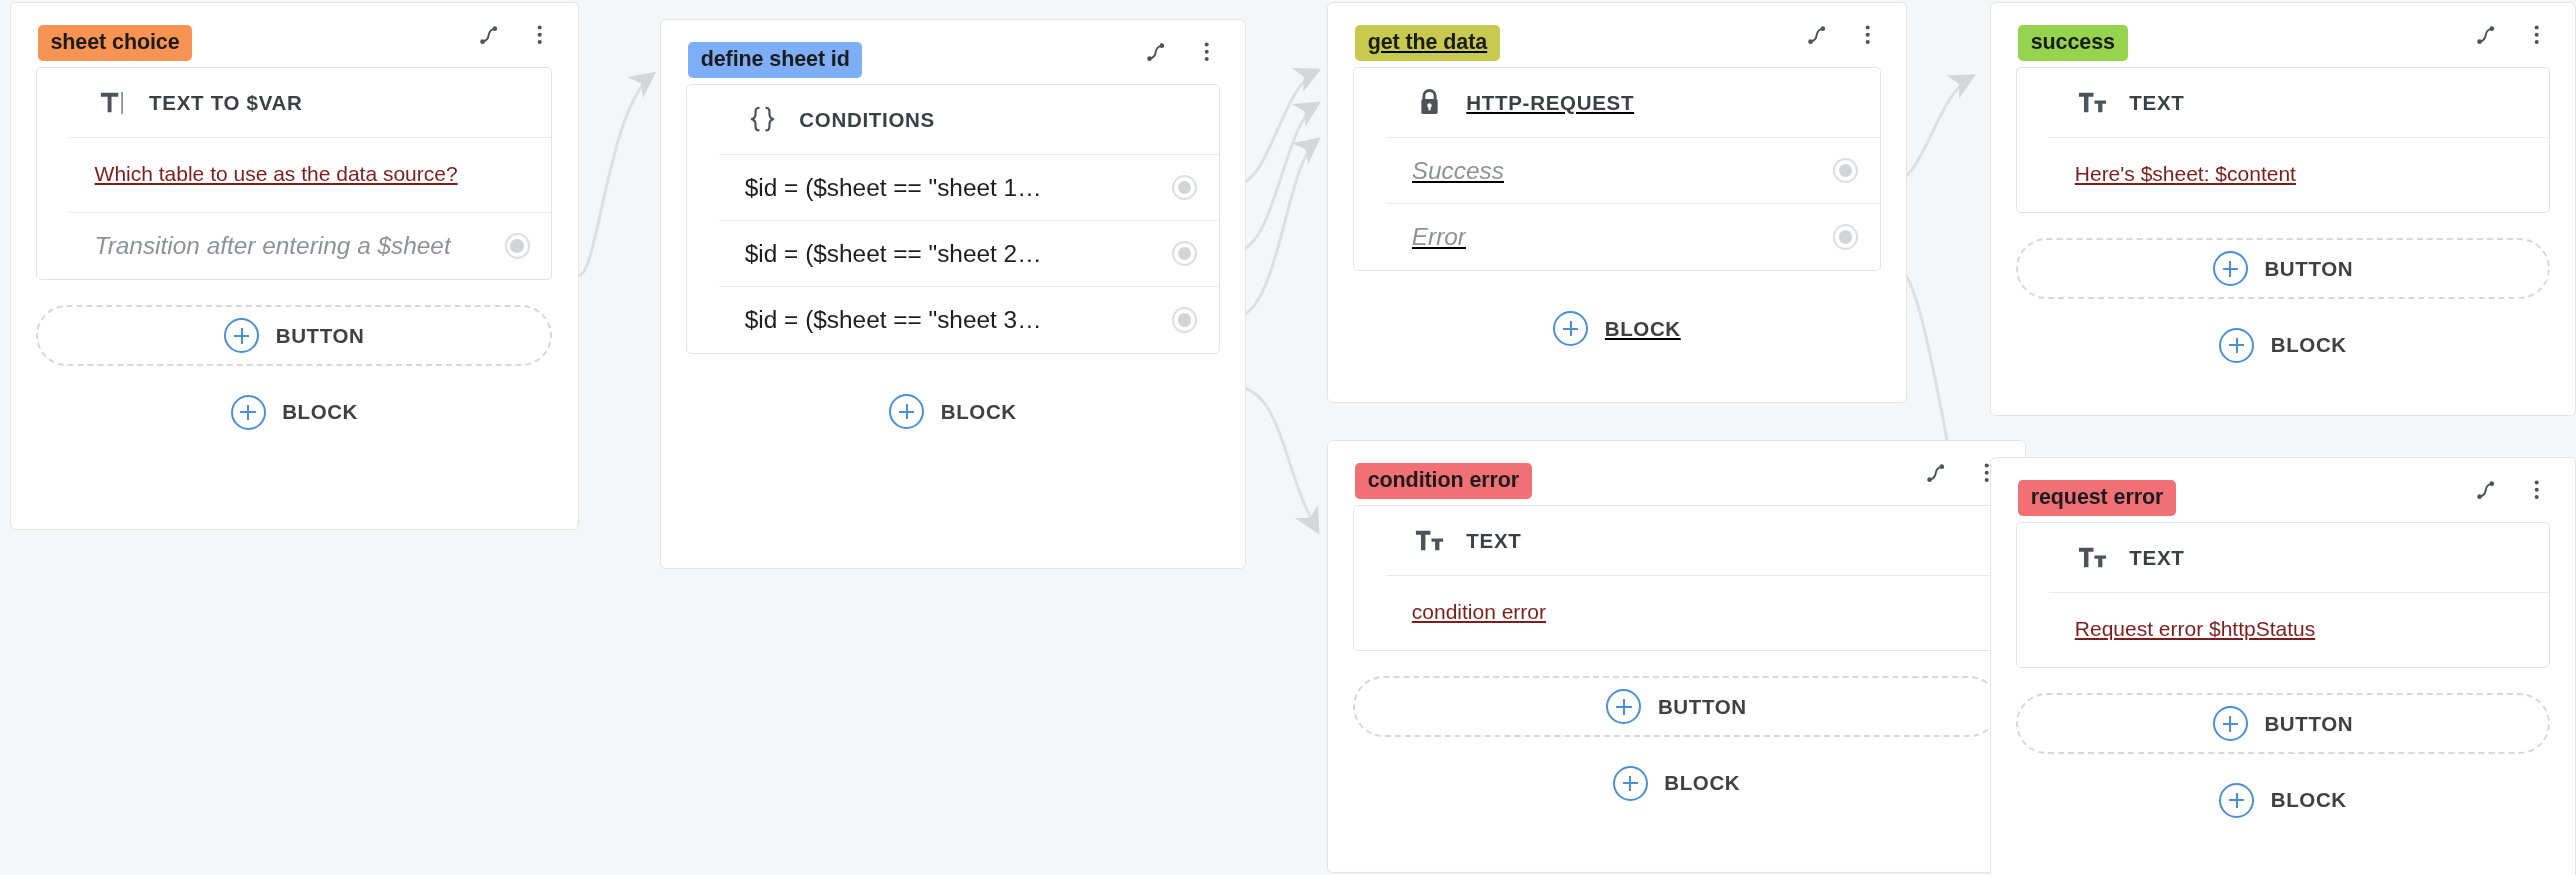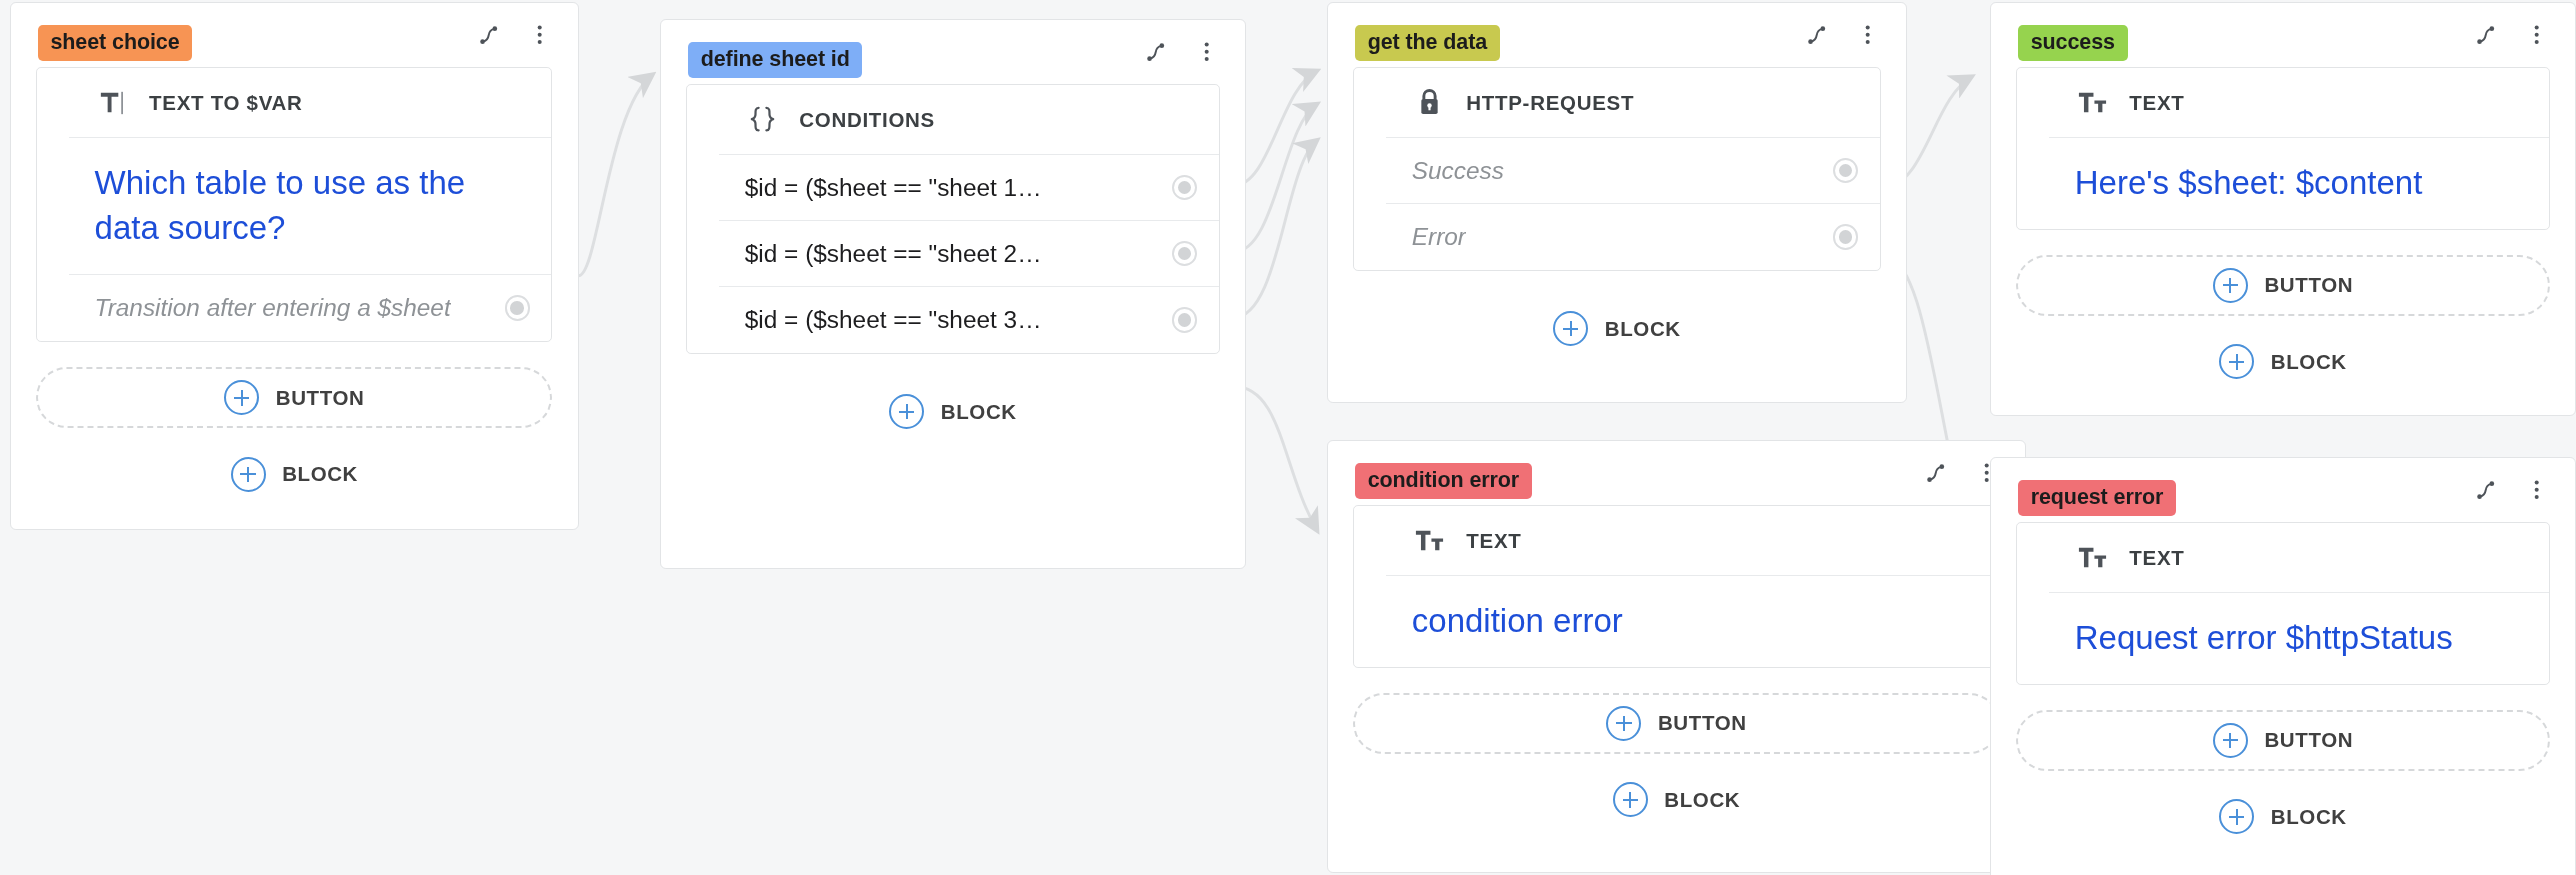--- a/index.html
+++ b/index.html
@@ -107,24 +107,25 @@
     width: 35px;
     height: 35px;
     display: flex;
     align-items: center;
     justify-content: center;
     flex: 0 0 auto;
   }
 
   .block-body {
     padding: 21.5px 25.4px 23.5px 25.4px;
-    font-size: 33px;
-    color: #1d4ed8;
+    font-size: 21px;
+    color: #7f1d1d;
     line-height: 1.38;
     border-bottom: 1px solid #e8eaec;
+    text-decoration: underline;
   }
   .block-body.last { border-bottom: none; }
 
   .row {
     display: flex;
     align-items: center;
     height: 66px;
     padding: 0 21.5px 0 25.4px;
     border-bottom: 1px solid #e8eaec;
     box-sizing: border-box;
@@ -334,21 +335,21 @@
         <span class="port"></span>
       </div>
     </div>
 
     <div class="add-block" style="margin-top:35px;">
       <span class="plus"></span>
       <span class="add-label">BLOCK</span>
     </div>
   </div>
 
-  <div class="card" style="left:1327px; top:2px; width:580px; height:401px;">
+  <div class="card" style="left:1327px; top:2px; width:580px; height:401px;text-decoration:underline;">
     <div class="card-head">
       <span class="badge" style="background-color: rgb(200, 201, 79);">get the data</span>
       <span class="head-actions">
         <span class="icon-btn">
           <svg width="25.4" height="25.4" viewBox="0 0 24 24">
             <path d="M6.5 18.5 C 10 18 11.5 16 12 12.5 C 12.5 9 14 7 17.5 6.5" fill="none" stroke="#4e5359" stroke-width="1.9" stroke-linecap="round"></path>
             <circle cx="6.2" cy="18.6" r="2.2" fill="#4e5359"></circle>
             <circle cx="17.8" cy="6.3" r="2.2" fill="#4e5359"></circle>
           </svg>
         </span>

